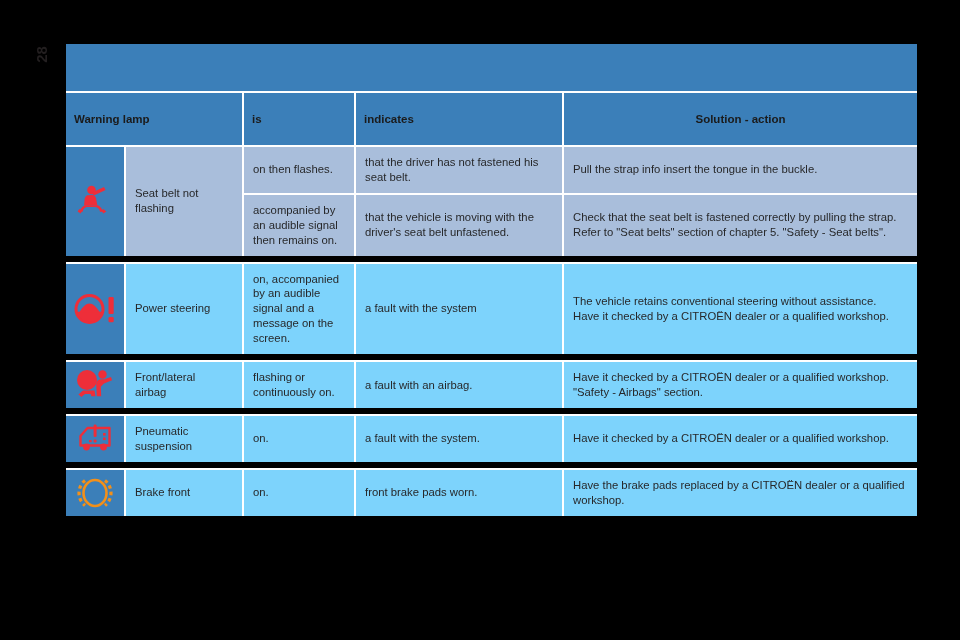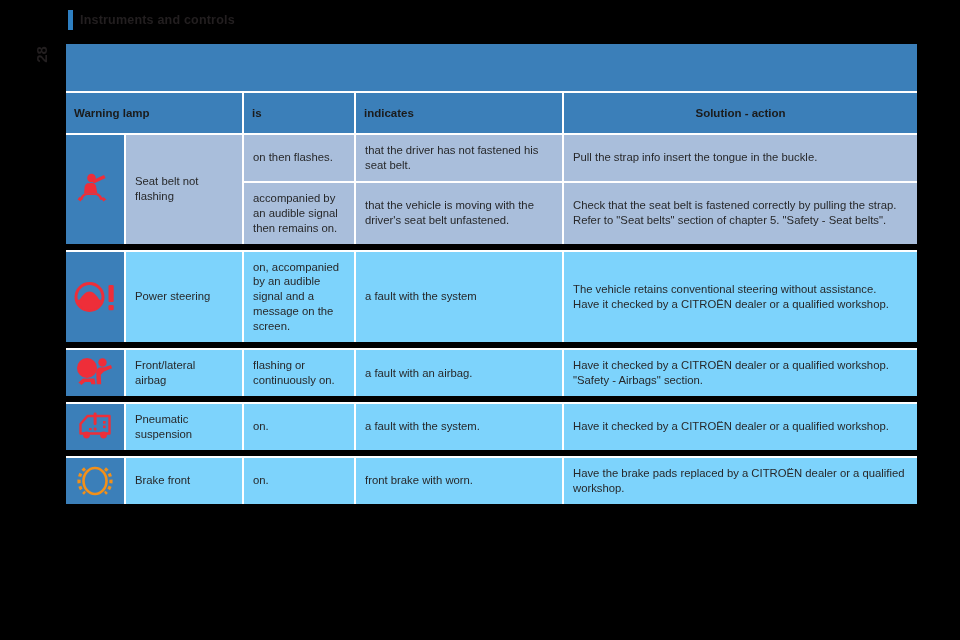--- a/index.html
+++ b/index.html
@@ -30,21 +30,21 @@
   
   .table-wrap{position:absolute;left:66px;top:44px;width:851px;}
 
   .banner{height:47px;background:#3b7fb9;}
 
   table{border-collapse:separate;border-spacing:0;width:100%;table-layout:fixed;}
   td,th{vertical-align:middle;padding:0;}
 
   .hdr td{
     background:#3b7fb9;color:#1b1b1b;font-weight:bold;font-size:11.5px;
-    height:24px;padding:8px 8px;border-right:2px solid #ffffff;border-top:2px solid #ffffff;
+    height:24px;padding:14px 8px;border-right:2px solid #ffffff;border-top:2px solid #ffffff;
   }
   .hdr td:last-child{border-right:none;text-align:center;}
 
   
   .c{
     font-size:11.3px;color:#27282a;line-height:1.32;
     padding:8px 9px;border-right:2px solid #ffffff;border-top:2px solid #ffffff;
   }
   .c:last-child{border-right:none;}
 
@@ -64,24 +64,20 @@
   .watermark{
     position:absolute;right:14px;bottom:6px;font-size:25px;color:#949494;
     font-family:"DejaVu Sans",sans-serif;letter-spacing:-0.4px;
   }
 </style>
 </head>
 <body>
 
 <div class="page">
 
-  <div class="chapter">
-    <span class="chapter-bar"></span>
-    <span class="chapter-title">Instruments and controls</span>
-  </div>
 
   <div class="folio">
     <span>28</span>
   </div>
 
   <div class="table-wrap">
 
     <div class="banner"></div>
 
     <table>
@@ -206,21 +202,21 @@
           <svg class="ico" width="42" height="40" viewBox="0 0 42 40">
             <ellipse cx="21" cy="20" rx="11.5" ry="13" fill="none" stroke="#f39019" stroke-width="2.6"></ellipse>
             <g fill="none" stroke="#f39019" stroke-width="3.2" stroke-dasharray="3.4 3.1">
               <path d="M11 7.5 A16 16 0 0 0 11 32.5"></path>
               <path d="M31 7.5 A16 16 0 0 1 31 32.5"></path>
             </g>
           </svg>
         </td>
         <td class="c mid" style="white-space:pre-line">Brake front</td>
         <td class="c mid">on.</td>
-        <td class="c mid">front brake with worn.</td>
+        <td class="c mid">front brake pads worn.</td>
         <td class="c mid" style="white-space:pre-line">Have the brake pads replaced by a CITROËN dealer or a qualified workshop.</td>
       </tr>
 
     </tbody>
       </table>
   </div>
 
 </div>
 
 </body></html>

